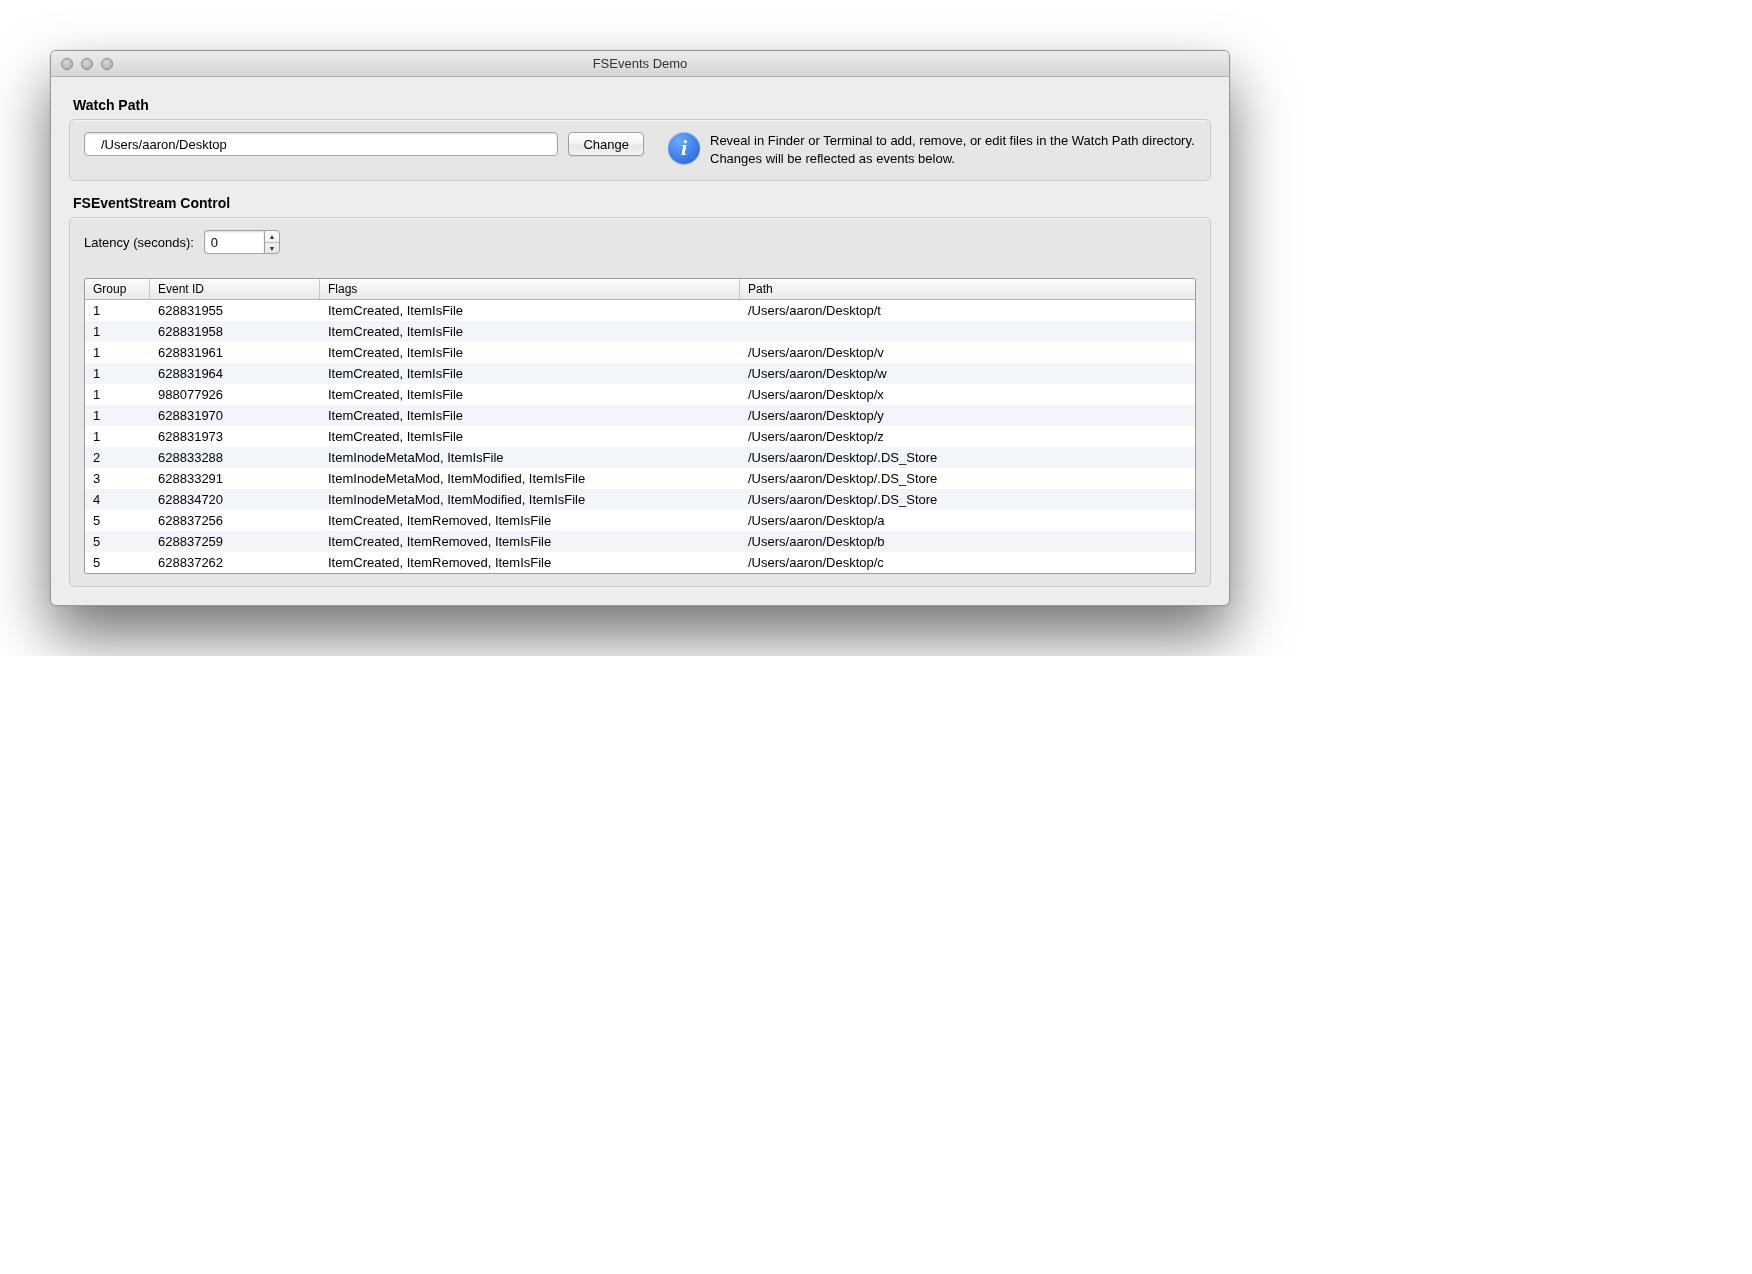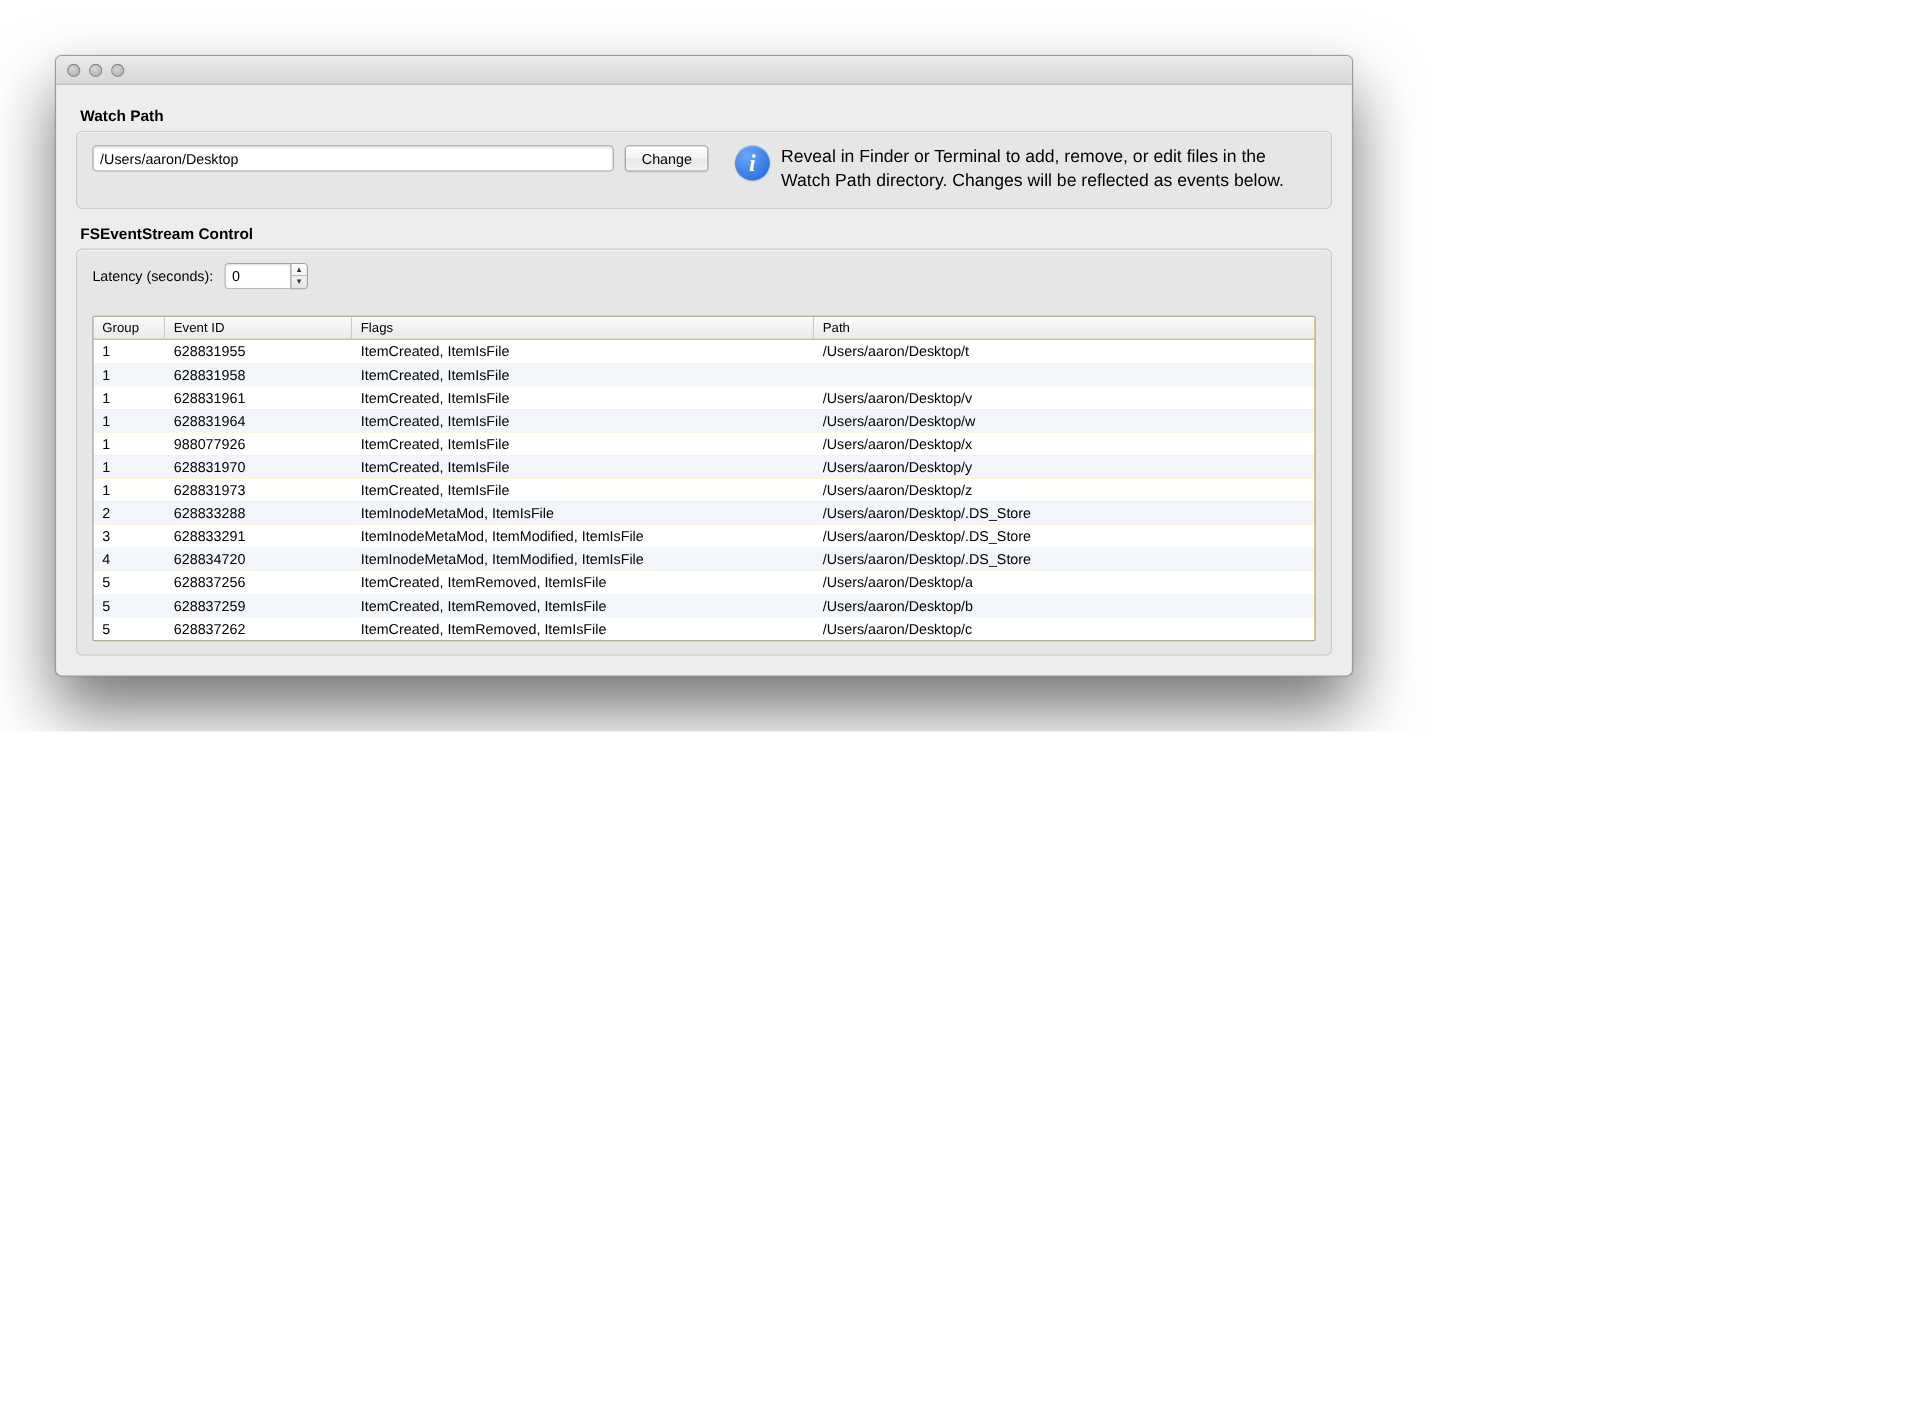--- a/index.html
+++ b/index.html
@@ -70,21 +70,21 @@
   }
   .path-row {
     display: flex;
     gap: 10px;
     align-items: center;
     margin-bottom: 10px;
   }
   input.text {
     flex: 1;
     height: 24px;
-    padding: 2px 6px;
+    padding: 2px 16px;
     font-size: 13px;
     border: 1px solid #a5a5a5;
     border-radius: 4px;
     background: #fff;
     box-shadow: inset 0 1px 2px rgba(0,0,0,0.15);
   }
   .btn {
     height: 24px;
     padding: 0 14px;
     font-size: 13px;
@@ -111,21 +111,21 @@
     font-style: italic;
     font-weight: bold;
     font-size: 22px;
     display: flex;
     align-items: center;
     justify-content: center;
     flex: 0 0 auto;
     box-shadow: inset 0 1px 1px rgba(255,255,255,0.5), 0 1px 1px rgba(0,0,0,0.2);
   }
   .info-text {
-    font-size: 16px;
+    font-size: 13px;
     color: #000;
     line-height: 1.4;
   }
   .control-row {
     display: flex;
     align-items: center;
     gap: 8px;
     margin-bottom: 12px;
   }
   .latency-label { font-size: 13px; margin-right: 2px; }
@@ -203,20 +203,21 @@
 <body>
 
 <div class="window">
 
   <div class="titlebar">
     <div class="traffic-lights">
       <div class="traffic-light"></div>
       <div class="traffic-light"></div>
       <div class="traffic-light"></div>
     </div>
+    <div class="window-title">FSEvents Demo</div>
   </div>
 
   <div class="content">
 
     <div class="section-label">Watch Path</div>
     <div class="groupbox">
       <div class="watch-row">
         <div class="watch-left">
           <div class="path-row">
             <input class="text" type="text" value="/Users/aaron/Desktop" style="">

